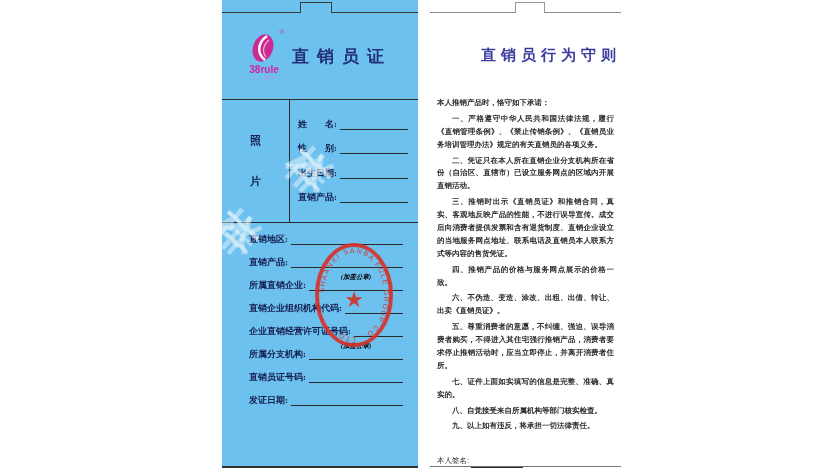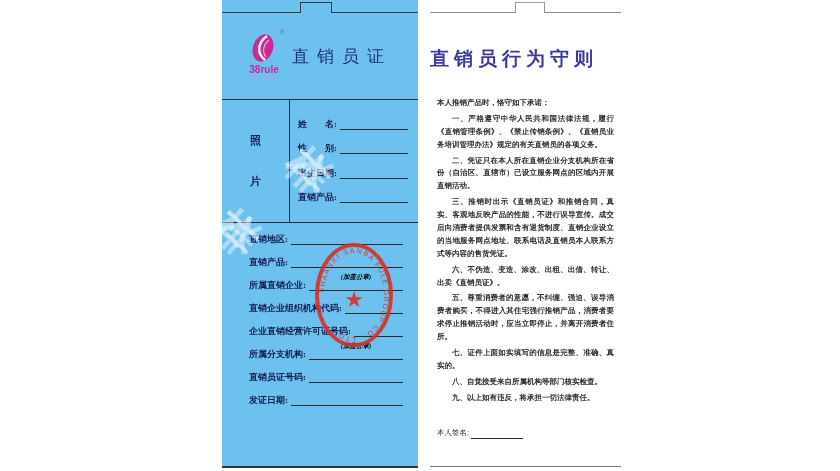--- a/index.html
+++ b/index.html
@@ -18,21 +18,21 @@
     position:absolute; left:78px; top:2px; width:30px; height:10px;
     border:1px solid #3a3a3a; border-bottom:none; background:#6dc1ef;
   }
   .card-header { position:absolute; left:0; top:13px; width:100%; height:86px; display:flex; align-items:center; }
   .logo-block { margin-left:20px; width:44px; text-align:center; }
   .logo-mark { position:relative; height:34px; }
   .logo-reg { position:absolute; right:2px; top:-2px; font-size:6px; color:#cc2a93; font-family:"Liberation Sans",sans-serif; }
   .logo-word { font-family:"Liberation Sans",sans-serif; font-weight:bold; font-size:10px; color:#d6219c; line-height:10px; }
   .logo-sub { font-size:4px; color:#ee7fc0; letter-spacing:2px; line-height:6px; }
   .card-title {
-    flex:1; text-align:center; font-size:17px; font-weight:normal; color:#24307e;
+    flex:1; text-align:center; font-size:17px; font-weight:bold; color:#24307e;
     letter-spacing:8px; padding-right:20px;
   }
   .photo-section {
     position:absolute; left:0; top:99px; width:100%; height:122px;
     border-top:1px solid #2b2b2b; border-bottom:1px solid #2b2b2b;
     display:flex;
   }
   .photo-box {
     width:67px; border-right:1px solid #2b2b2b; display:flex; flex-direction:column;
     align-items:center; justify-content:center; gap:26px;
@@ -65,22 +65,22 @@
 
   
   .page2 { position:absolute; left:430px; top:0; width:191px; height:467px; background:#ffffff; }
   .page2-topline { position:absolute; left:0; top:12px; width:100%; border-top:1px solid #8a8a8a; }
   .page2-tab {
     position:absolute; left:85px; top:2px; width:28px; height:10px;
     border:1px solid #999; border-bottom:none; background:#ffffff;
   }
   .page2-botline { position:absolute; left:0; top:466px; width:100%; border-top:1px solid #777; }
   .conduct-title {
-    position:absolute; left:0; top:46px; width:100%; text-align:left;
-    font-size:19px; font-weight:bold; color:#3c3c9e; letter-spacing:5px;
+    position:absolute; left:0; top:46px; width:100%; text-align:right;
+    font-size:15px; font-weight:bold; color:#3c3c9e; letter-spacing:5px;
   }
   .conduct-body {
     position:absolute; left:7px; top:97px; width:177px;
     font-size:7.5px; line-height:1.72; color:#2b2b2b; text-align:justify;
   }
   .conduct-body p { margin:0 0 3px 0;font-weight:bold; }
   .conduct-body p.item { text-indent:2em; }
   .signature-row { display:flex; align-items:flex-end; margin-top:22px; }
   .signature-line { width:52px; border-bottom:1px solid #2b2b2b; height:8px; margin-left:2px; }
 </style>
@@ -193,20 +193,21 @@
     <div class="page2-tab"></div>
     <div class="page2-botline"></div>
 
     <div class="conduct-title">直销员行为守则</div>
 
     <div class="conduct-body">
       <p>本人推销产品时，恪守如下承诺：</p>
       <p class="item">一、严格遵守中华人民共和国法律法规，履行《直销管理条例》、《禁止传销条例》、《直销员业务培训管理办法》规定的有关直销员的各项义务。</p>
       <p class="item">二、凭证只在本人所在直销企业分支机构所在省份（自治区、直辖市）已设立服务网点的区域内开展直销活动。</p>
       <p class="item">三、推销时出示《直销员证》和推销合同，真实、客观地反映产品的性能，不进行误导宣传。成交后向消费者提供发票和含有退货制度、直销企业设立的当地服务网点地址、联系电话及直销员本人联系方式等内容的售货凭证。</p>
+      <p class="item">四、推销产品的价格与服务网点展示的价格一致。</p>
       <p class="item">六、不伪造、变造、涂改、出租、出借、转让、出卖《直销员证》。</p>
       <p class="item">五、尊重消费者的意愿，不纠缠、强迫、误导消费者购买，不得进入其住宅强行推销产品，消费者要求停止推销活动时，应当立即停止，并离开消费者住所。</p>
       <p class="item">七、证件上面如实填写的信息是完整、准确、真实的。</p>
       <p class="item">八、自觉接受来自所属机构等部门核实检查。</p>
       <p class="item">九、以上如有违反，将承担一切法律责任。</p>
 
       <div class="signature-row">
         <span>本人签名:</span>
         <span class="signature-line"></span>
       </div>

